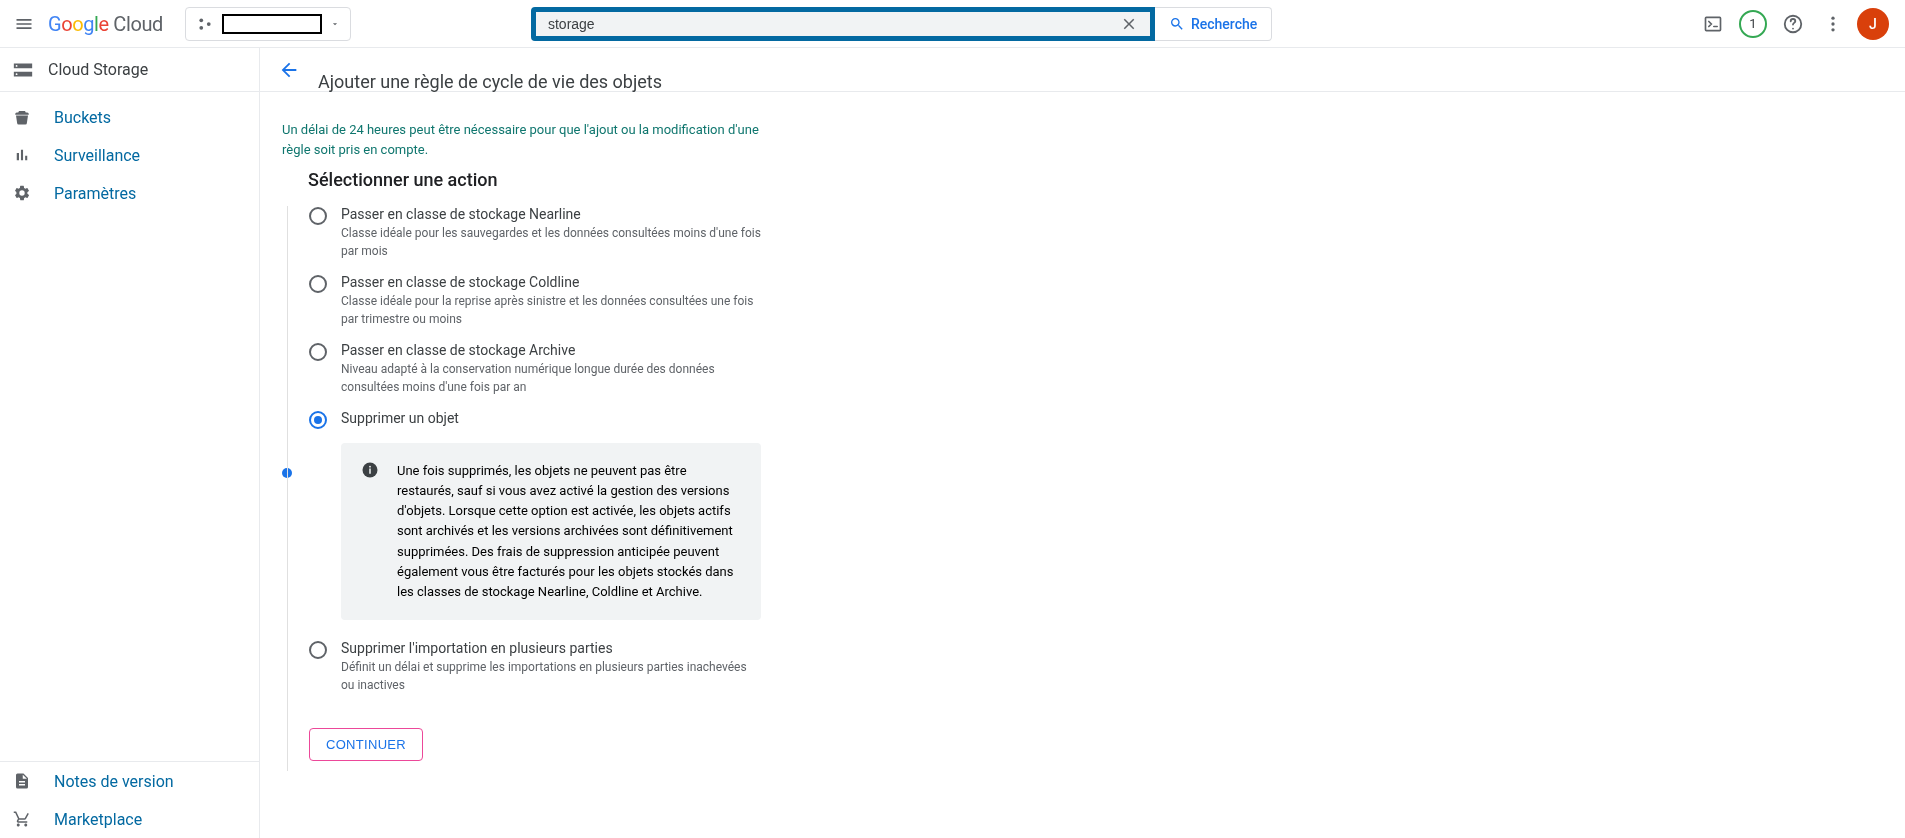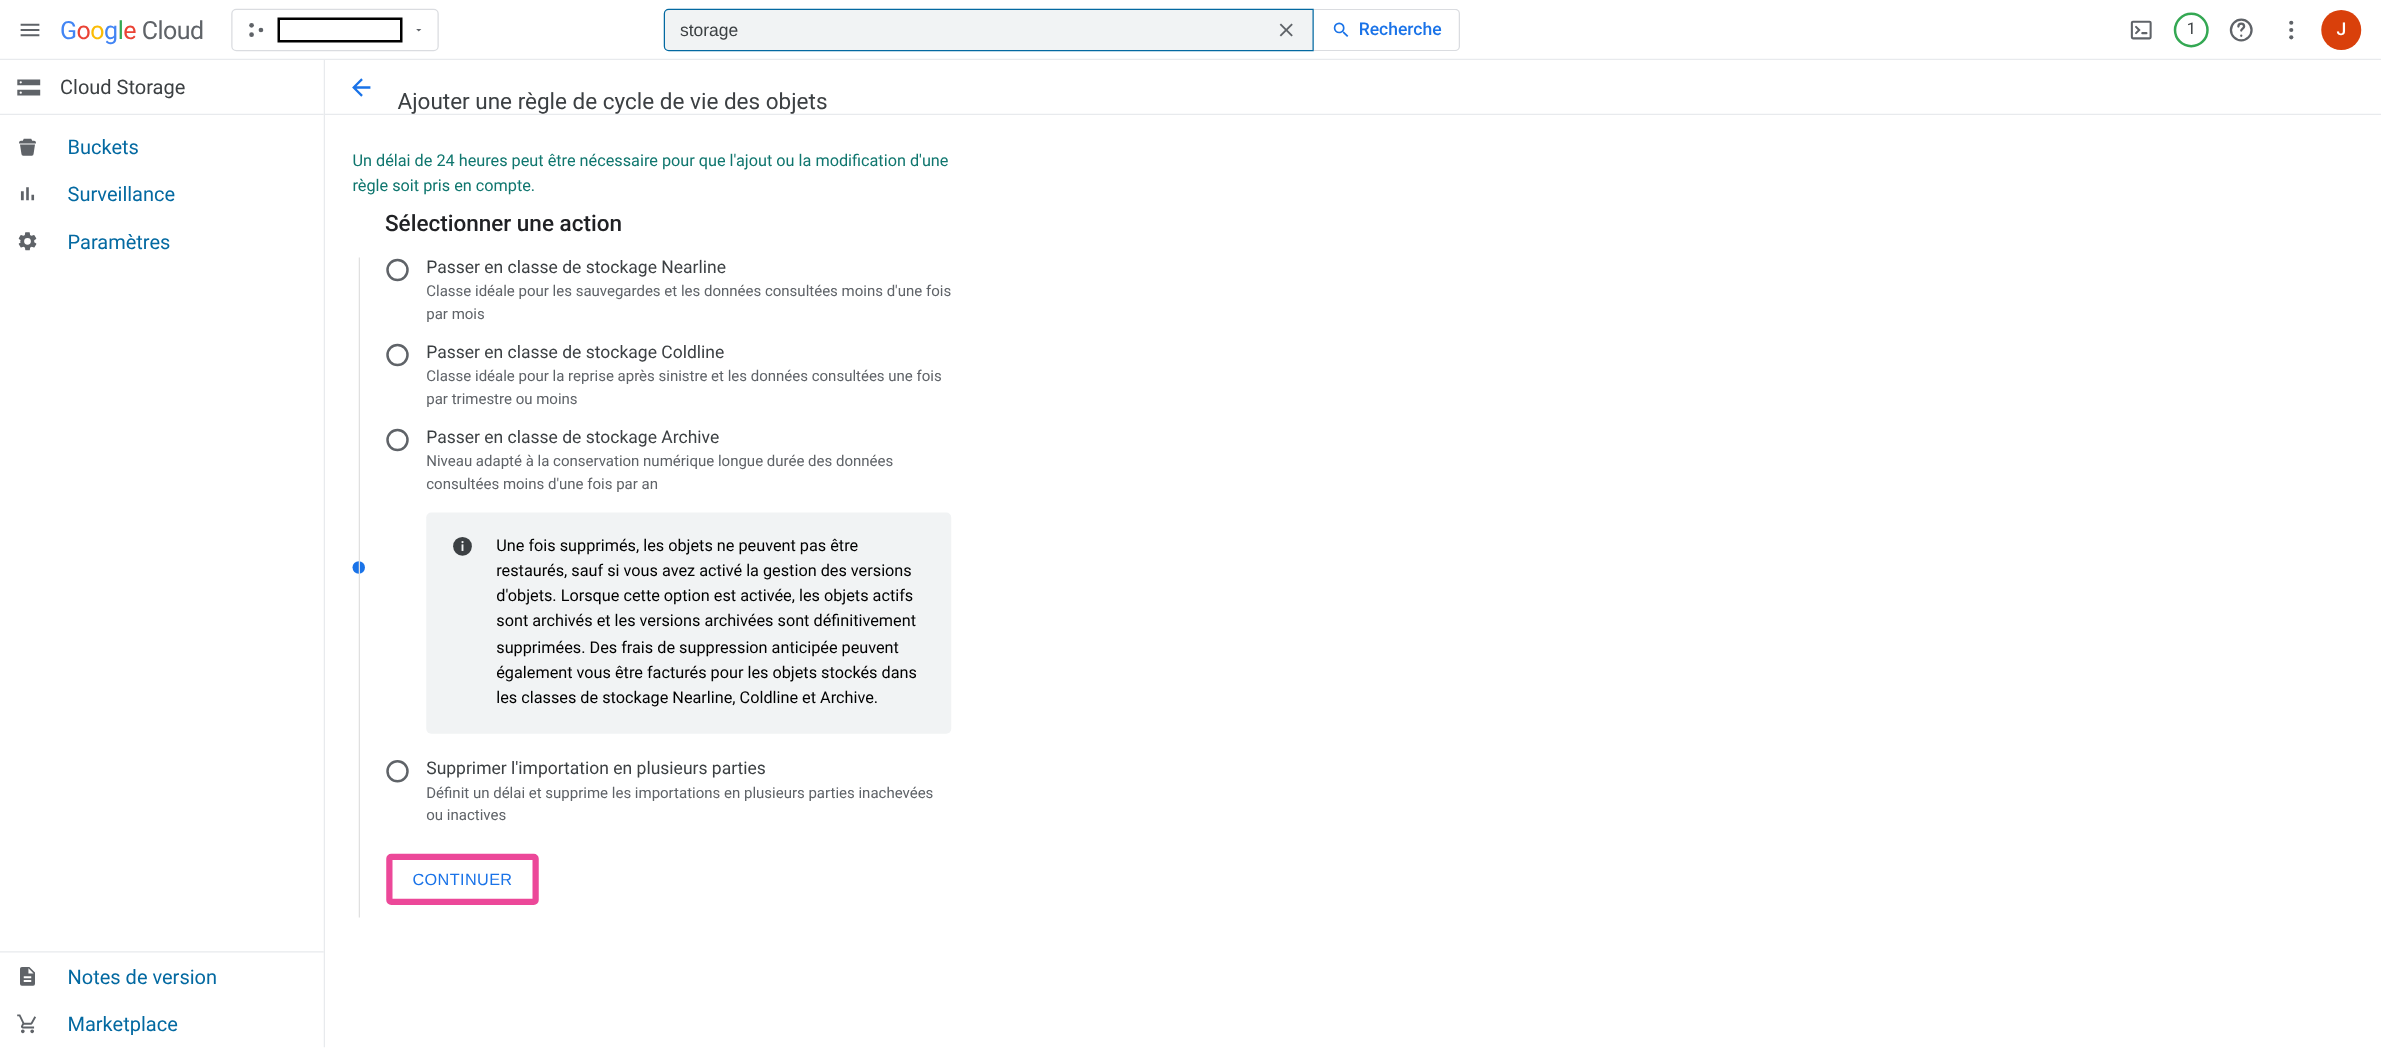--- a/index.html
+++ b/index.html
@@ -5,21 +5,21 @@
 * { box-sizing: border-box; margin: 0; padding: 0; }
 body { font-family: 'Google Sans', Roboto, Arial, sans-serif; font-size: 14px; color: #3c4043; background: #fff; }
 
 .header { display: flex; align-items: center; height: 48px; padding: 0 12px; border-bottom: 1px solid #e8eaed; }
 .hamburger { width: 24px; height: 24px; display: flex; align-items: center; justify-content: center; cursor: pointer; margin-right: 12px; color: #5f6368; }
 .logo { display: flex; align-items: center; margin-right: 22px; }
 .logo-text { font-size: 20px; font-weight: 400; letter-spacing: -0.4px; }
 .project-selector { display: flex; align-items: center; height: 34px; border: 1px solid #dadce0; border-radius: 4px; padding: 0 10px; cursor: pointer; min-width: 160px; gap: 8px; }
 .project-box { width: 100px; height: 20px; border: 2.5px solid #000; }
 .search-wrap { display: flex; align-items: center; margin-left: 180px; }
-.search-box { display: flex; align-items: center; height: 34px; border: 1px solid #0369a1; border-radius: 4px 0 0 4px; background: #f1f3f4; padding: 0 12px; width: 520px; }
+.search-box { display: flex; align-items: center; height: 34px; border: 5px solid #0369a1; border-radius: 4px 0 0 4px; background: #f1f3f4; padding: 0 12px; width: 624px; }
 .search-input { border: none; background: transparent; outline: none; flex: 1; font-size: 14px; color: #3c4043; }
 .search-clear { color: #5f6368; cursor: pointer; font-size: 18px; }
 .search-btn { display: flex; align-items: center; height: 34px; border: 1px solid #dadce0; border-left: none; border-radius: 0 4px 4px 0; padding: 0 14px; color: #1a73e8; cursor: pointer; font-weight: 500; gap: 6px; }
 .header-spacer { flex: 1; }
 .header-icon { width: 40px; height: 40px; display: flex; align-items: center; justify-content: center; cursor: pointer; color: #5f6368; border-radius: 50%; }
 .badge-circle { width: 28px; height: 28px; border: 2px solid #34a853; border-radius: 50%; display: flex; align-items: center; justify-content: center; font-size: 13px; color: #3c4043; }
 .avatar { width: 32px; height: 32px; border-radius: 50%; background: #d9400b; color: #fff; display: flex; align-items: center; justify-content: center; font-weight: 500; }
 
 .layout { display: flex; height: calc(100vh - 48px); }
 .sidebar { width: 260px; border-right: 1px solid #e8eaed; display: flex; flex-direction: column; }
@@ -49,21 +49,21 @@
 .radio-circle.selected { border-color: #1a73e8; }
 .radio-circle.selected::after { content: ''; position: absolute; width: 8px; height: 8px; background: #1a73e8; border-radius: 50%; top: 3px; left: 3px; }
 .radio-body { flex: 1; }
 .radio-label { font-size: 14px; color: #3c4043; margin-bottom: 2px; }
 .radio-desc { font-size: 12px; color: #5f6368; line-height: 1.5; max-width: 420px; }
 
 .info-box { background: #f1f3f4; border-radius: 4px; padding: 18px 20px; display: flex; gap: 18px; margin: 14px 0 20px 32px; max-width: 420px; }
 .info-icon-wrap { width: 18px; height: 18px; flex-shrink: 0; display: flex; align-items: center; justify-content: center; }
 .info-text { font-size: 13px; color: #000000; line-height: 1.55; }
 
-.continue-btn { display: inline-block; border: 5px solid #ec4899; border-radius: 4px; padding: 8px 16px; color: #1a73e8; font-weight: 500; font-size: 13px; cursor: pointer; background: #fff; letter-spacing: 0.3px; margin-top: 8px; }
+.continue-btn { display: inline-block; border: 1px solid #ec4899; border-radius: 4px; padding: 8px 16px; color: #1a73e8; font-weight: 500; font-size: 13px; cursor: pointer; background: #fff; letter-spacing: 0.3px; margin-top: 20px; }
 
 svg { display: block; }
 </style>
 </head>
 <body>
 
 <div class="header">
   <div class="hamburger">
     <svg width="20" height="20" viewBox="0 0 24 24" fill="currentColor">
         <path d="M3 18h18v-2H3v2zm0-5h18v-2H3v2zm0-7v2h18V6H3z"></path>
@@ -222,20 +222,26 @@
             </div>
 
             <div class="radio-option">
               <div class="radio-circle"></div>
               <div class="radio-body">
                 <div class="radio-label">Passer en classe de stockage Archive</div>
                 <div class="radio-desc">Niveau adapté à la conservation numérique longue durée des données consultées moins d'une fois par an</div>
               </div>
             </div>
 
+            <div class="radio-option">
+              <div class="radio-circle selected"></div>
+              <div class="radio-body">
+                <div class="radio-label">Supprimer un objet</div>
+              </div>
+            </div>
 
             <div class="info-box">
               <div class="info-icon-wrap">
                 <svg width="18" height="18" viewBox="0 0 24 24" fill="#3c4043">
                     <circle cx="12" cy="12" r="10"></circle>
                     <rect x="11" y="10" width="2" height="7" fill="#f1f3f4"></rect>
                     <circle cx="12" cy="7.5" r="1.2" fill="#f1f3f4"></circle>
                   </svg>
               </div>
               <div class="info-text">Une fois supprimés, les objets ne peuvent pas être restaurés, sauf si vous avez activé la gestion des versions d'objets. Lorsque cette option est activée, les objets actifs sont archivés et les versions archivées sont définitivement supprimées. Des frais de suppression anticipée peuvent également vous être facturés pour les objets stockés dans les classes de stockage Nearline, Coldline et Archive.</div>

